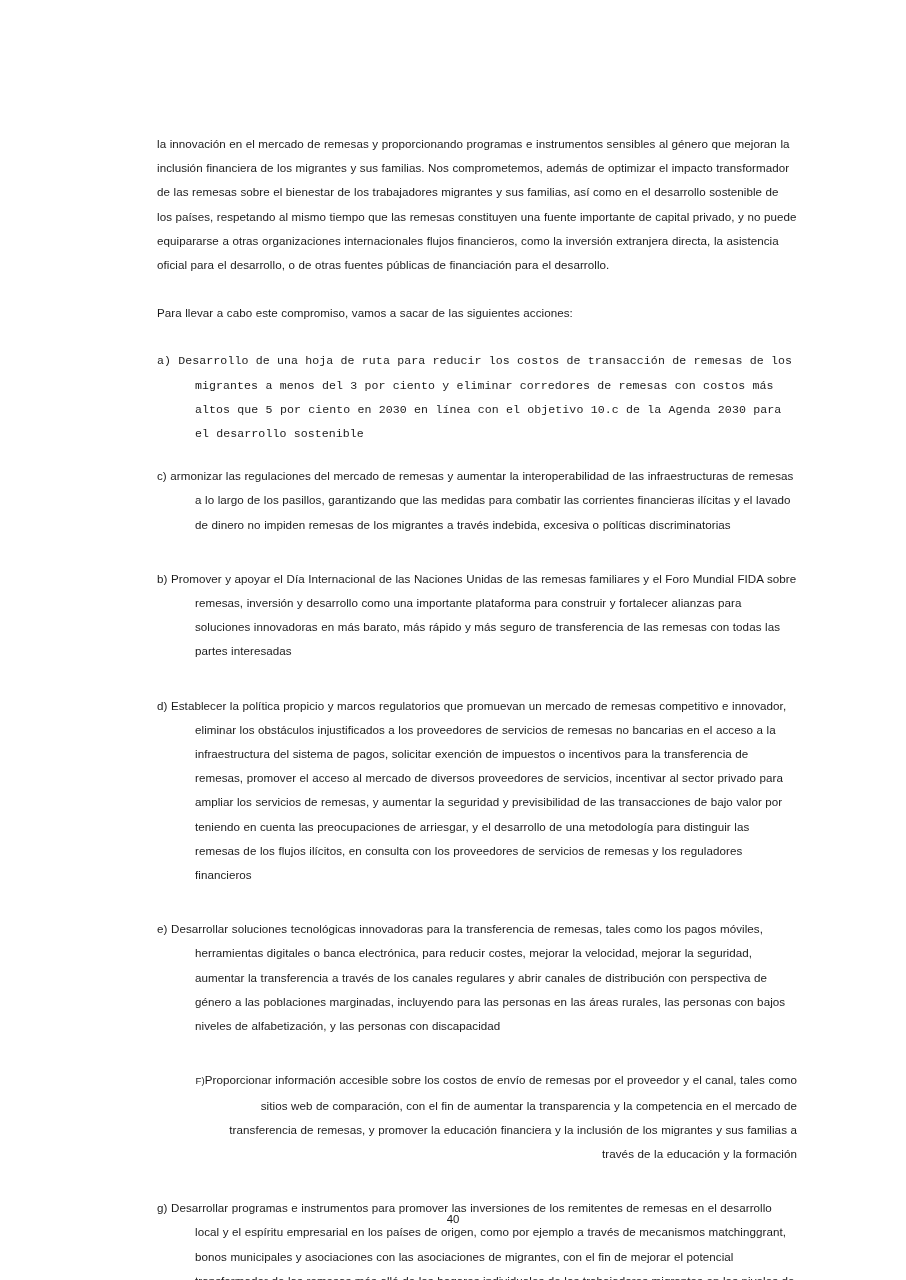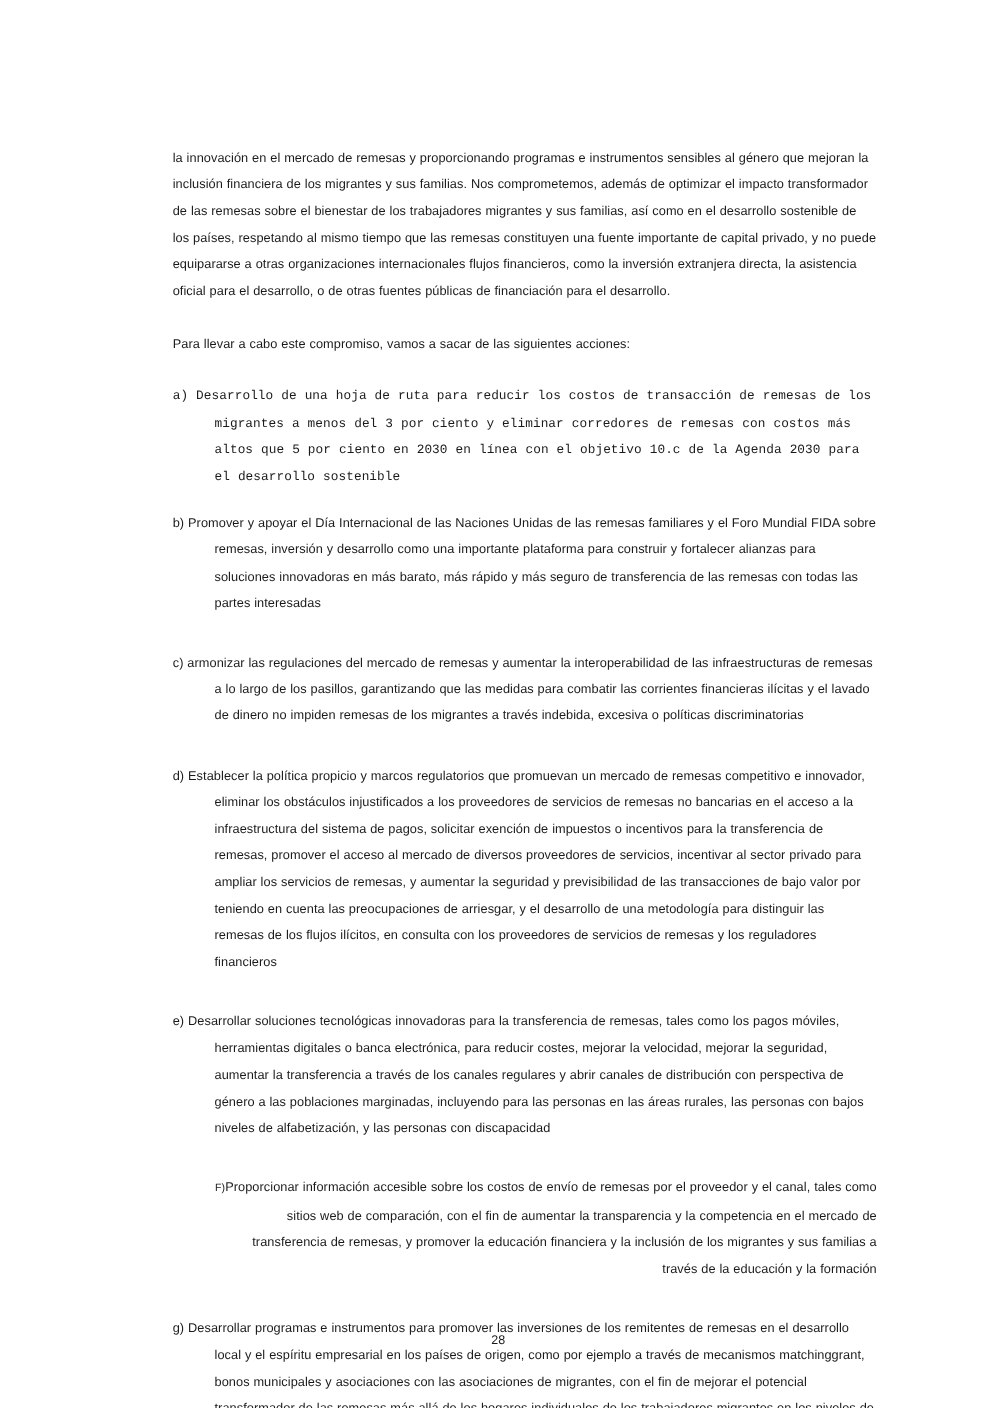--- a/index.html
+++ b/index.html
@@ -110,27 +110,27 @@
     <p class="para para-lead gap-md">Para llevar a cabo este compromiso, vamos a sacar de las siguientes acciones:</p>
 
     <div>
 
       <p class="item item-tight gap-sm">
         <span class="marker">a)</span>
         <span class="body">Desarrollo de una hoja de ruta para reducir los costos de transacción de remesas de los migrantes a menos del 3 por ciento y eliminar corredores de remesas con costos más altos que 5 por ciento en 2030 en línea con el objetivo 10.c de la Agenda 2030 para el desarrollo sostenible</span>
       </p>
 
       <p class="item item-tight gap-lg">
-        <span class="marker">b)</span>
-        <span class="body">Promover y apoyar el Día Internacional de las Naciones Unidas de las remesas familiares y el Foro Mundial FIDA sobre remesas, inversión y desarrollo como una importante plataforma para construir y fortalecer alianzas para soluciones innovadoras en más barato, más rápido y más seguro de transferencia de las remesas con todas las partes interesadas</span>
+        <span class="marker">c)</span>
+        <span class="body">armonizar las regulaciones del mercado de remesas y aumentar la interoperabilidad de las infraestructuras de remesas a lo largo de los pasillos, garantizando que las medidas para combatir las corrientes financieras ilícitas y el lavado de dinero no impiden remesas de los migrantes a través indebida, excesiva o políticas discriminatorias</span>
       </p>
 
       <p class="item item-tight gap-lg">
-        <span class="marker">c)</span>
-        <span class="body">armonizar las regulaciones del mercado de remesas y aumentar la interoperabilidad de las infraestructuras de remesas a lo largo de los pasillos, garantizando que las medidas para combatir las corrientes financieras ilícitas y el lavado de dinero no impiden remesas de los migrantes a través indebida, excesiva o políticas discriminatorias</span>
+        <span class="marker">b)</span>
+        <span class="body">Promover y apoyar el Día Internacional de las Naciones Unidas de las remesas familiares y el Foro Mundial FIDA sobre remesas, inversión y desarrollo como una importante plataforma para construir y fortalecer alianzas para soluciones innovadoras en más barato, más rápido y más seguro de transferencia de las remesas con todas las partes interesadas</span>
       </p>
 
       <p class="item item-tight gap-lg">
         <span class="marker">d)</span>
         <span class="body">Establecer la política propicio y marcos regulatorios que promuevan un mercado de remesas competitivo e innovador, eliminar los obstáculos injustificados a los proveedores de servicios de remesas no bancarias en el acceso a la infraestructura del sistema de pagos, solicitar exención de impuestos o incentivos para la transferencia de remesas, promover el acceso al mercado de diversos proveedores de servicios, incentivar al sector privado para ampliar los servicios de remesas, y aumentar la seguridad y previsibilidad de las transacciones de bajo valor por teniendo en cuenta las preocupaciones de arriesgar, y el desarrollo de una metodología para distinguir las remesas de los flujos ilícitos, en consulta con los proveedores de servicios de remesas y los reguladores financieros</span>
       </p>
 
       <p class="item item-tight gap-lg">
         <span class="marker">e)</span>
         <span class="body">Desarrollar soluciones tecnológicas innovadoras para la transferencia de remesas, tales como los pagos móviles, herramientas digitales o banca electrónica, para reducir costes, mejorar la velocidad, mejorar la seguridad, aumentar la transferencia a través de los canales regulares y abrir canales de distribución con perspectiva de género a las poblaciones marginadas, incluyendo para las personas en las áreas rurales, las personas con bajos niveles de alfabetización, y las personas con discapacidad</span>
@@ -141,15 +141,15 @@
       </p>
 
       <p class="item item-tight gap-lg">
         <span class="marker">g)</span>
         <span class="body">Desarrollar programas e instrumentos para promover las inversiones de los remitentes de remesas en el desarrollo local y el espíritu empresarial en los países de origen, como por ejemplo a través de mecanismos matchinggrant, bonos municipales y asociaciones con las asociaciones de migrantes, con el fin de mejorar el potencial transformador de las remesas más allá de los hogares individuales de los trabajadores migrantes en los niveles de cualificación</span>
       </p>
 
     </div>
   </div>
 
-  <div class="page-number">28</div>
+  <div class="page-number">40</div>
 
 </div>
 
 </body></html>

